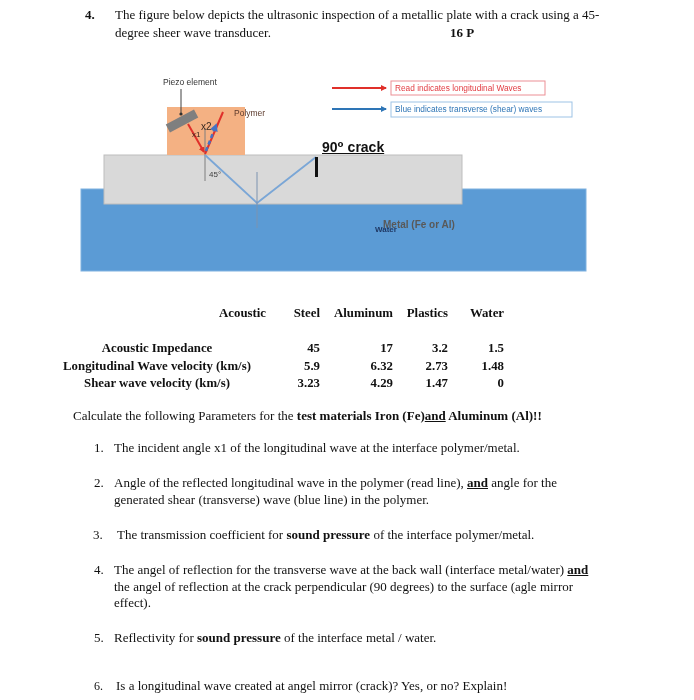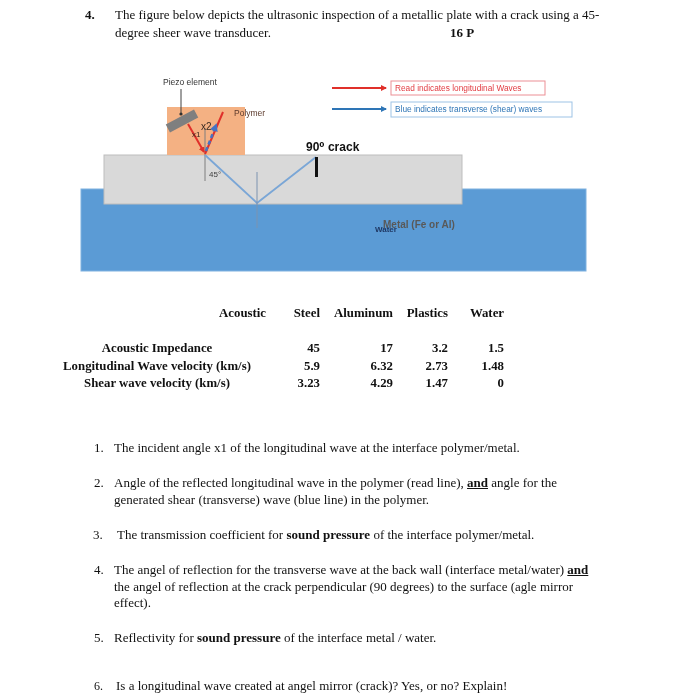--- a/index.html
+++ b/index.html
@@ -24,21 +24,21 @@
     .fig-label {
       position: absolute; white-space: nowrap;
       font-family: "Liberation Sans", "DejaVu Sans", sans-serif;
       font-size: 8.5px; line-height: 10px;
     }
     #lbl-piezo { left: 163px; top: 77px; color: #333333; }
     #lbl-polymer { left: 218px; top: 108px; color: #5c3a2c; margin-left: 16px; }
     #lbl-x1 { left: 192px; top: 130px; color: #3a2a22; font-size: 8px; }
     #lbl-x2 { left: 201px; top: 122px; color: #3a2a22; font-size: 10px; }
     #lbl-45 { left: 209px; top: 170px; color: #404040; font-size: 8px; }
-    #lbl-crack { left: 306px; top: 142px; color: #111111; font-weight: bold; font-size: 12px; }
+    #lbl-crack { left: 322px; top: 142px; color: #111111; font-weight: bold; font-size: 14px; text-decoration: underline; }
     #lbl-metal { left: 383px; top: 188px; color: #595959; font-weight: bold; font-size: 10px; margin-top: 32px; }
     #lbl-water { left: 375px; top: 225px; color: #1f3864; font-weight: bold; font-size: 8px; }
     .legend-text { font-size: 8.3px; line-height: 12px; }
     #legend-red-text { left: 395px; top: 82px; color: #e23c42; }
     #legend-blue-text { left: 395px; top: 103px; color: #2e75b6; }
 
     
     .tcell {
       position: absolute; text-align: right; white-space: nowrap;
       font-weight: bold; font-size: 12.8px; line-height: 16px;
@@ -150,20 +150,21 @@
     <div class="tcell c-plas row-1">2.73</div>
     <div class="tcell c-water row-1">1.48</div>
 
     <div class="tcell c-label row-2">Shear wave velocity (km/s)</div>
     <div class="tcell c-steel row-2">3.23</div>
     <div class="tcell c-alu row-2">4.29</div>
     <div class="tcell c-plas row-2">1.47</div>
     <div class="tcell c-water row-2">0</div>
   </div>
 
+  <div id="instr" class="abs serif13"><span>Calculate the following Parameters for the </span><span class="b">test materials Iron (Fe)</span><span class="bu">and</span><span class="b"> Aluminum (Al)!!</span></div>
 
   <div>
     <div id="t1n" class="task-num">1.</div>
     <div id="t1t" class="task-text"><span>The incident angle x1 of the longitudinal wave at the interface polymer/metal.</span></div>
 
     <div id="t2n" class="task-num">2.</div>
     <div id="t2t" class="task-text"><span>Angle of the reflected longitudinal wave in the polymer (read line), </span><span class="bu">and</span><span> angle for the generated shear (transverse) wave (blue line) in the polymer.</span></div>
 
     <div id="t3n" class="task-num">3.</div>
     <div id="t3t" class="task-text"><span>The transmission coefficient for </span><span class="b">sound pressure</span><span> of the interface polymer/metal.</span></div>

